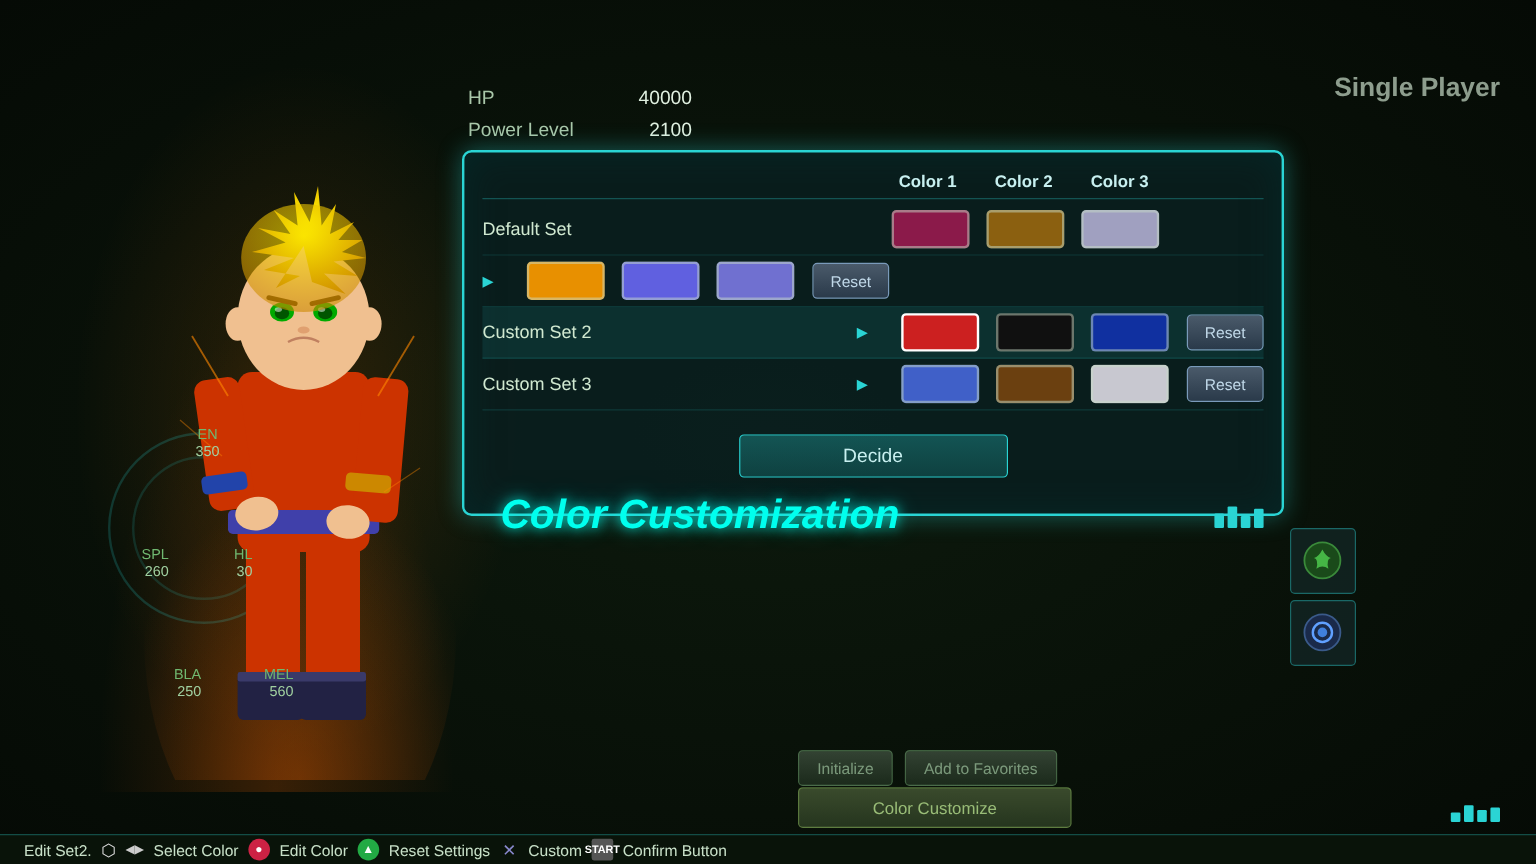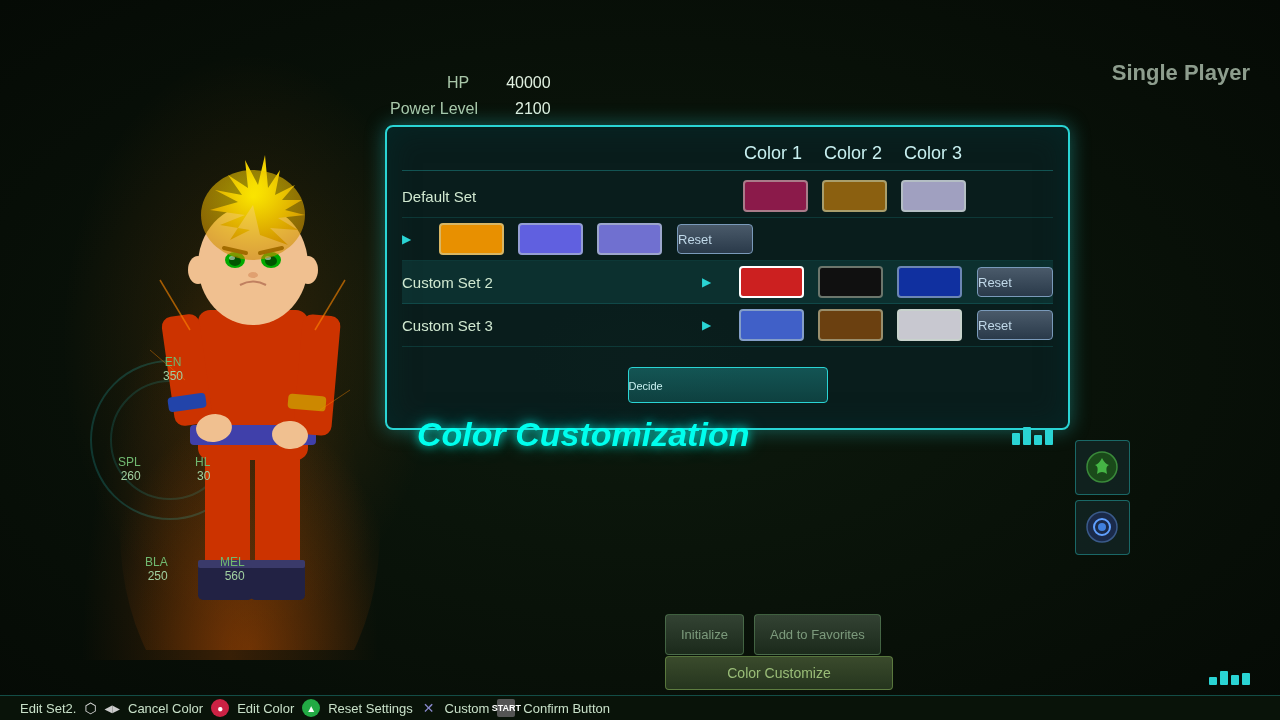--- a/index.html
+++ b/index.html
@@ -62,22 +62,22 @@
     .stats-area {
       position: absolute;
       top: 70px;
       left: 390px;
       color: #c8e0c8;
       font-size: 16px;
       line-height: 1.6;
     }
     .stat-row {
       display: flex;
-      justify-content: flex-end;
-      gap: 37px;
+      justify-content: space-between;
+      gap: 63px;
     }
     .stat-label { color: #aac8aa; }
     .stat-value { color: #e0f0e0; }
 
     
     .main-panel {
       position: absolute;
       top: 125px;
       left: 385px;
       width: 685px;
@@ -101,21 +101,22 @@
       padding: 6px 0;
       border-bottom: 1px solid rgba(42,212,212,0.3);
       margin-bottom: 4px;
     }
     .col-name { flex: 1; }
     .col-arrow { width: 30px; }
     .col-color {
       width: 80px;
       text-align: center;
       color: #c8f0f0;
-      font-size: 18px;
+      font-size: 14px;
+      font-weight: bold;
     }
     .col-reset { width: 80px; }
 
     
     .table-row {
       display: flex;
       align-items: center;
       padding: 5px 0;
       border-bottom: 1px solid rgba(42,212,212,0.15);
     }
@@ -140,45 +141,45 @@
       border-radius: 4px;
       border: 2px solid rgba(200,220,200,0.5);
       margin: 0 7px;
       display: inline-block;
     }
     .color-swatch.selected-swatch {
       border: 2px solid #ffffff;
     }
 
     .reset-btn {
-      width: 76px;
+      width: 64px;
       height: 30px;
       background: linear-gradient(180deg, #4a5a6a 0%, #2a3a4a 100%);
       border: 1px solid #7a9aba;
       border-radius: 4px;
       color: #c0d8e8;
       font-size: 13px;
       cursor: pointer;
-      text-align: left;
+      text-align: center;
       line-height: 30px;
       margin-left: 8px;
     }
 
     
     .decide-btn {
       display: block;
-      width: 200px;
+      width: 224px;
       height: 36px;
       margin: 10px auto 8px;
       background: linear-gradient(180deg, rgba(42,212,212,0.3) 0%, rgba(20,100,100,0.5) 100%);
       border: 1px solid #2ad4d4;
       border-radius: 4px;
       color: #c8f0f0;
-      font-size: 11px;
-      text-align: left;
+      font-size: 16px;
+      text-align: center;
       line-height: 36px;
       cursor: pointer;
     }
 
     
     .cc-title {
       color: #00ffee;
       font-size: 34px;
       font-weight: bold;
       text-align: left;
@@ -243,21 +244,21 @@
 
     
     .bottom-buttons {
       position: absolute;
       bottom: 65px;
       left: 665px;
       display: flex;
       gap: 10px;
     }
     .bottom-btn {
-      height: 41px;
+      height: 30px;
       padding: 0 15px;
       background: linear-gradient(180deg, rgba(80,100,80,0.6) 0%, rgba(40,60,40,0.6) 100%);
       border: 1px solid rgba(100,150,100,0.5);
       border-radius: 4px;
       color: rgba(180,220,180,0.6);
       font-size: 13px;
       display: flex;
       align-items: center;
       cursor: pointer;
     }
@@ -548,21 +549,21 @@
     <div class="music-bar" style="height: 8px;"></div>
     <div class="music-bar" style="height: 14px;"></div>
     <div class="music-bar" style="height: 10px;"></div>
     <div class="music-bar" style="height: 12px;"></div>
   </div>
 
 <div class="instruction-bar">
   <span class="instr-text">Edit Set2.</span>
   <span class="icon-dpad">⬡</span>
   <span class="icon-dpad" style="font-size:10px;color:#ccc;">◀▶</span>
-  <span class="instr-text">Cancel Color</span>
+  <span class="instr-text">Select Color</span>
   <span class="instr-icon icon-circle">●</span>
   <span class="instr-text">Edit Color</span>
   <span class="instr-icon icon-triangle">▲</span>
   <span class="instr-text">Reset Settings</span>
   <span style="color:#8888cc;font-size:14px;margin:0 2px;">✕</span>
   <span class="instr-text">Custom</span>
   <span class="instr-icon icon-start">START</span>
   <span class="instr-text">Confirm Button</span>
 </div>
 

